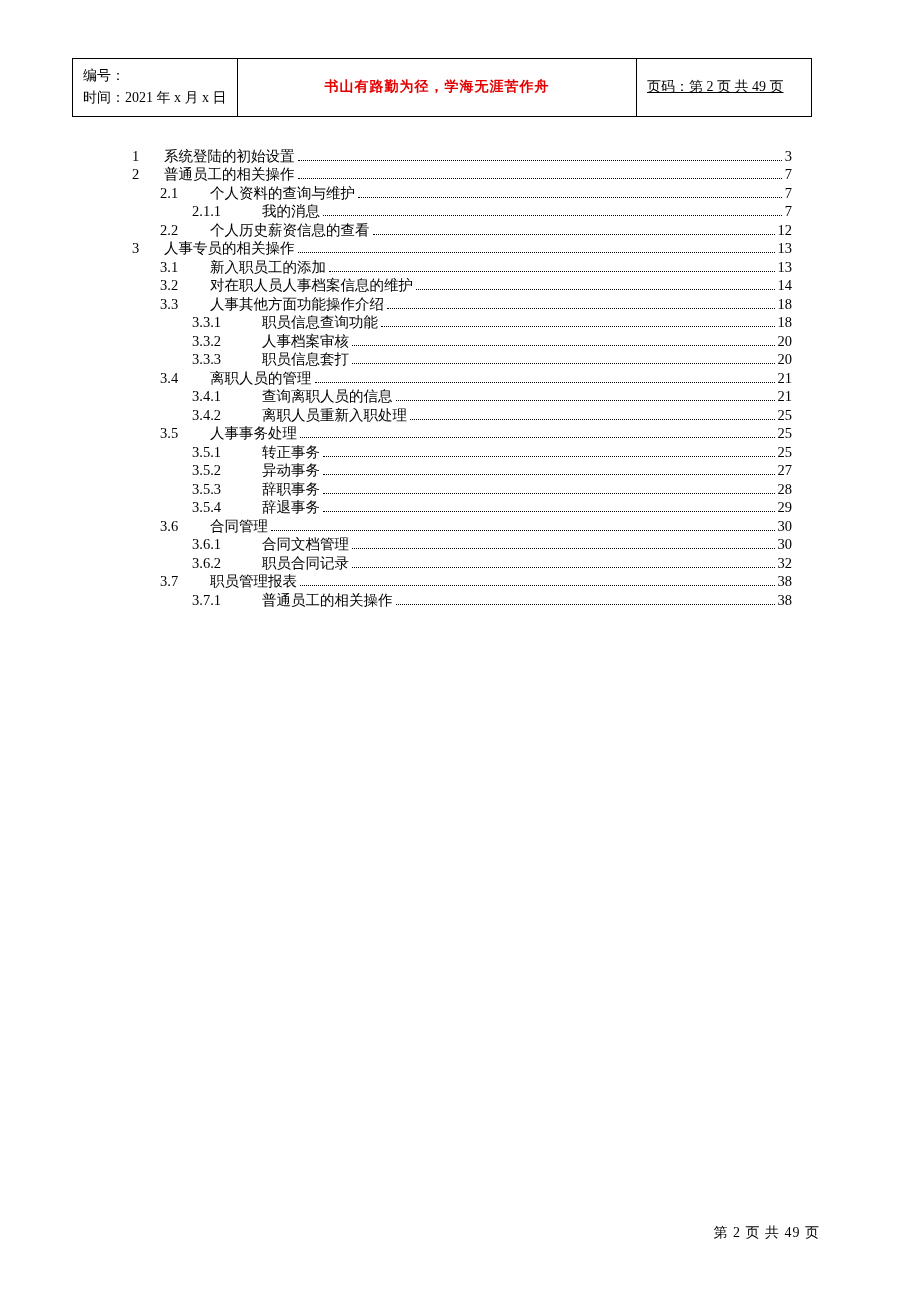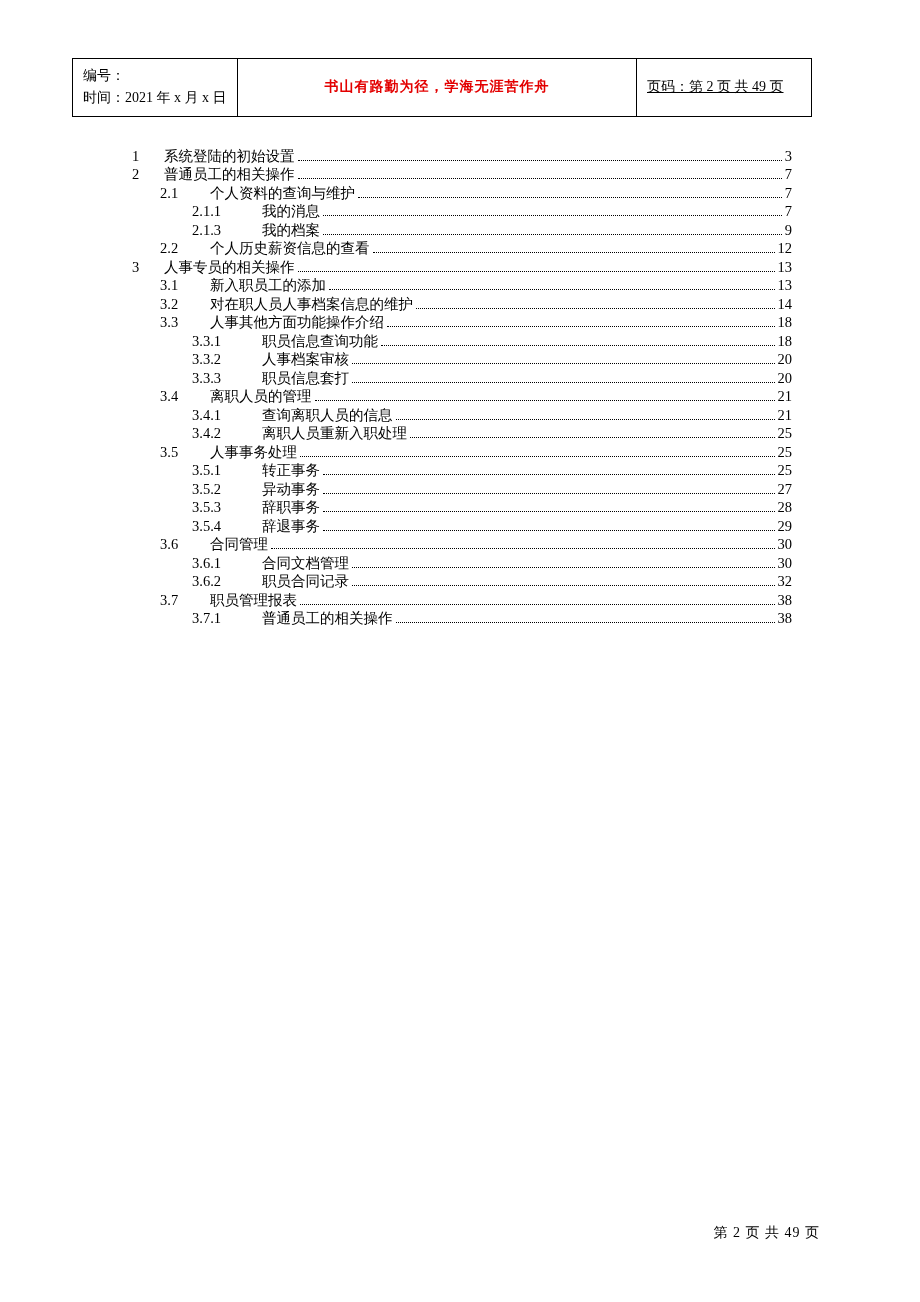--- a/index.html
+++ b/index.html
@@ -123,26 +123,20 @@
         <span class="toc-title">个人资料的查询与维护</span>
         <span class="toc-dots"></span>
         <span class="toc-page">7</span>
       </div>
       <div class="toc-row toc-l3">
         <span class="toc-num-l3">2.1.1</span>
         <span class="toc-title">我的消息</span>
         <span class="toc-dots"></span>
         <span class="toc-page">7</span>
       </div>
-      <div class="toc-row toc-l3">
-        <span class="toc-num-l3">2.1.3</span>
-        <span class="toc-title">我的档案</span>
-        <span class="toc-dots"></span>
-        <span class="toc-page">9</span>
-      </div>
       <div class="toc-row toc-l2">
         <span class="toc-num-l2">2.2</span>
         <span class="toc-title">个人历史薪资信息的查看</span>
         <span class="toc-dots"></span>
         <span class="toc-page">12</span>
       </div>
       <div class="toc-row toc-l1">
         <span class="toc-num-l1">3</span>
         <span class="toc-title">人事专员的相关操作</span>
         <span class="toc-dots"></span>

